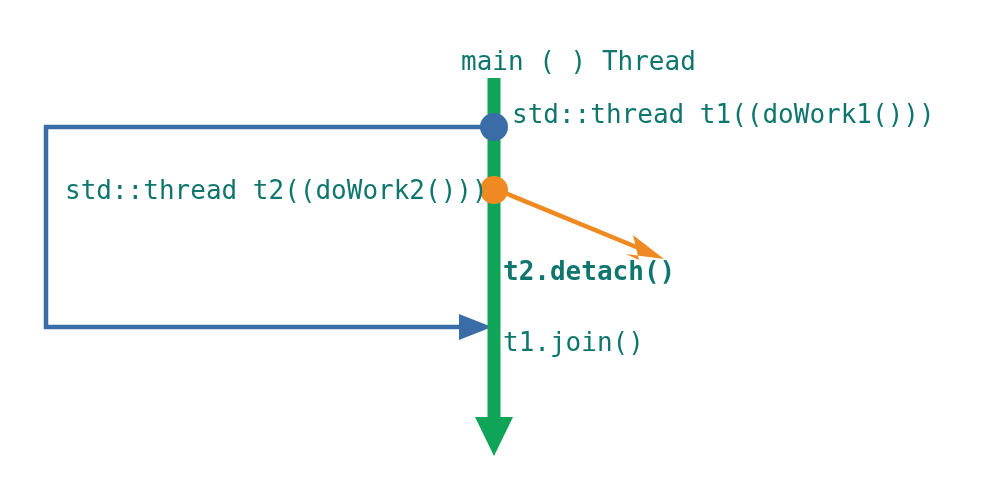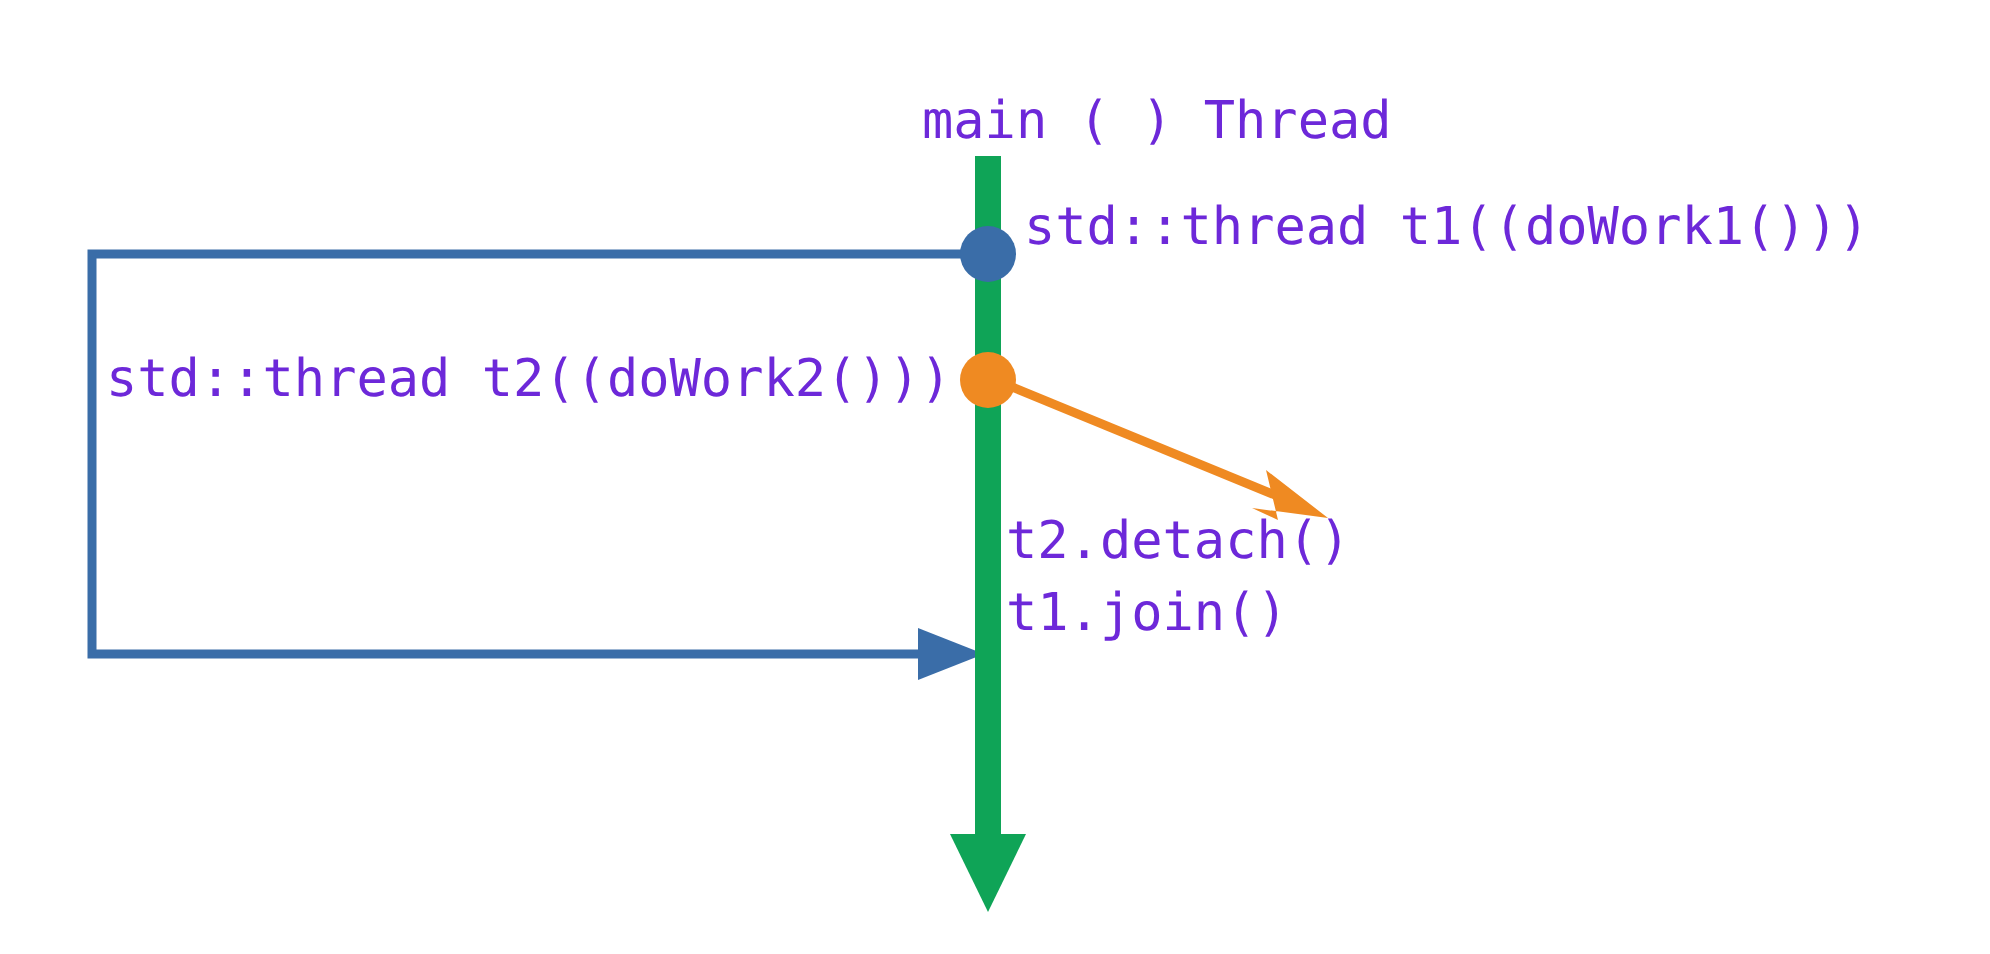--- a/index.html
+++ b/index.html
@@ -21,44 +21,45 @@
     top: 0;
     width: 995px;
     height: 477px;
   }
 
   .diagram-label {
     position: absolute;
     font-family: "DejaVu Sans Mono", "Liberation Mono", monospace;
     font-size: 26px;
     line-height: 1;
-    color: #6d28d9;
+    color: #0f766e;
     white-space: pre;
     letter-spacing: 0px;
   }
 
   #label-title {
     left: 461px;
     top: 48px;
   }
   #label-t1-create {
     left: 512px;
     top: 101px;
   }
   #label-t2-create {
-    left: 53px;
+    left: 65px;
     top: 177px;
   }
   #label-t2-detach {
     left: 503px;
     top: 258px;
+    font-weight: bold;
   }
   #label-t1-join {
     left: 503px;
-    top: 294px;
+    top: 329px;
   }
 </style>
 </head>
 <body>
 
 <svg id="diagram-canvas" viewBox="0 0 995 477" xmlns="http://www.w3.org/2000/svg">
 
   <g>
     <polyline points="494,127 46,127 46,327 462,327" fill="none" stroke="#3A6DA8" stroke-width="4.5" stroke-linejoin="miter" stroke-linecap="butt"></polyline>
     <polygon points="492,327 459,314 459,340" fill="#3A6DA8"></polygon>

